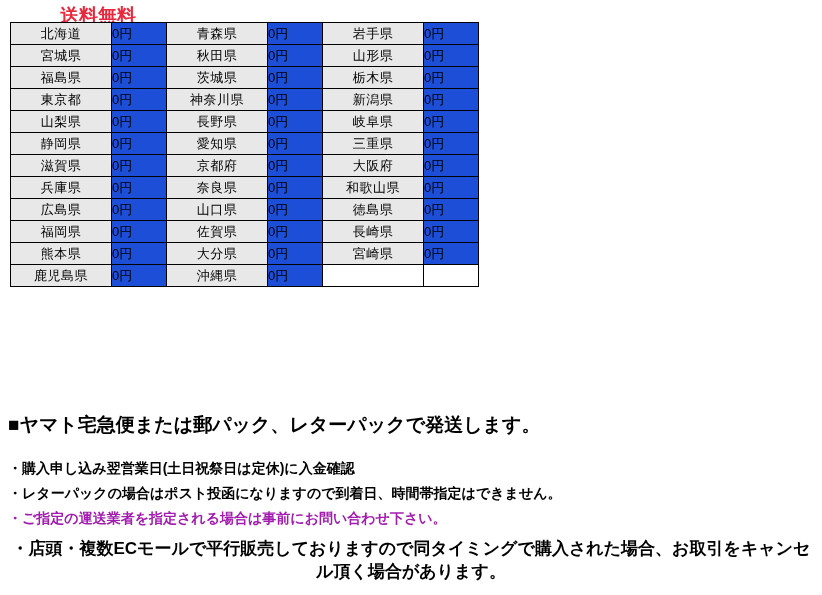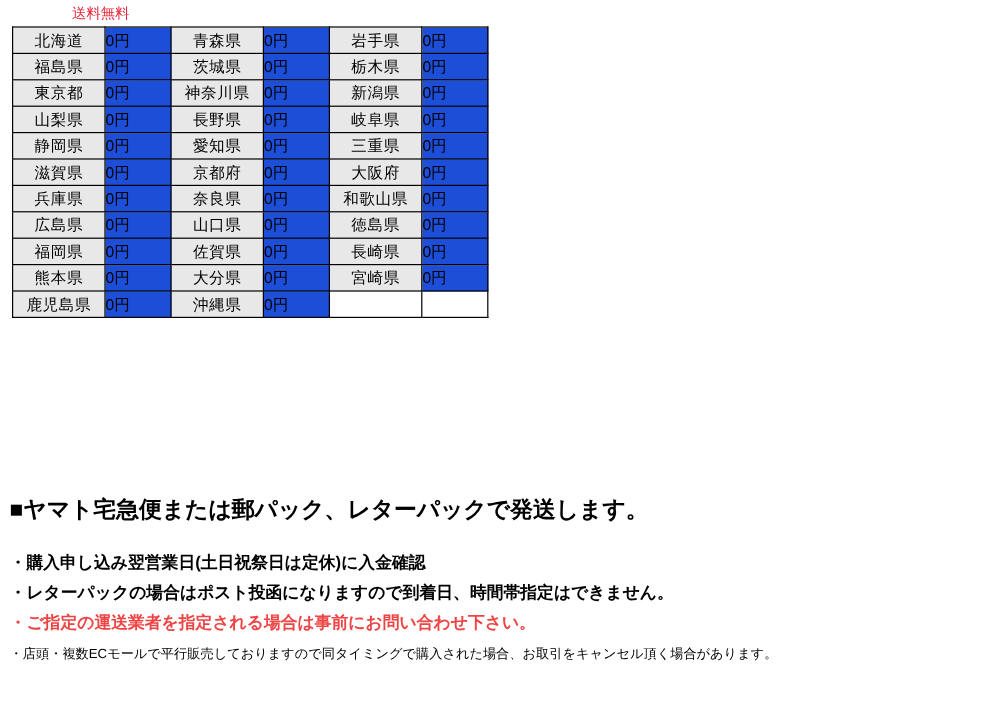--- a/index.html
+++ b/index.html
@@ -18,22 +18,22 @@
   .page {
     position: relative;
     width: 822px;
     height: 595px;
     box-sizing: border-box;
   }
   .free-shipping {
     position: absolute;
     left: 60px;
     top: 3px;
-    font-size: 12px;
-    font-weight: normal;
+    font-size: 19px;
+    font-weight: bold;
     color: #e8283c;
     letter-spacing: 0px;
     white-space: nowrap;
   }
   table.fee-table {
     position: absolute;
     left: 10px;
     top: 22px;
     border-collapse: collapse;
     table-layout: fixed;
@@ -41,21 +41,21 @@
   }
   table.fee-table td {
     border: 1px solid #000000;
     height: 22px;
     padding: 0;
     font-size: 13px;
     vertical-align: middle;
     box-sizing: border-box;
   }
   td.pref {
-    width: 77px;
+    width: 101px;
     text-align: center;
     background: #e8e8e8;
     font-size: 13px;
     letter-spacing: 0.5px;
   }
   td.fee {
     width: 55px;
     text-align: center;
     background: #1d4ed8;
     font-size: 12px;
@@ -81,44 +81,53 @@
     margin-bottom: 22px;
     letter-spacing: 0px;
   }
   .note-line {
     font-size: 14px;
     font-weight: bold;
     margin-bottom: 7px;
     letter-spacing: 0px;
   }
   .note-line.red {
-    color: #ef4444;
+    color: #a21caf;
   }
   .note-small {
-    font-size: 11px;
-    font-weight: normal;
+    font-size: 17px;
+    font-weight: bold;
     margin-top: 9px;
     letter-spacing: 0px;
+    text-align: center;
   }
 </style>
 </head>
 <body>
 
 <div class="page">
 
   <div class="free-shipping">送料無料</div>
 
   <table class="fee-table">
     <tbody>
       <tr>
         <td class="pref">北海道</td>
         <td class="fee">0円</td>
         <td class="pref">青森県</td>
         <td class="fee">0円</td>
         <td class="pref">岩手県</td>
+        <td class="fee">0円</td>
+      </tr>
+      <tr>
+        <td class="pref">宮城県</td>
+        <td class="fee">0円</td>
+        <td class="pref">秋田県</td>
+        <td class="fee">0円</td>
+        <td class="pref">山形県</td>
         <td class="fee">0円</td>
       </tr>
       <tr>
         <td class="pref">福島県</td>
         <td class="fee">0円</td>
         <td class="pref">茨城県</td>
         <td class="fee">0円</td>
         <td class="pref">栃木県</td>
         <td class="fee">0円</td>
       </tr>

